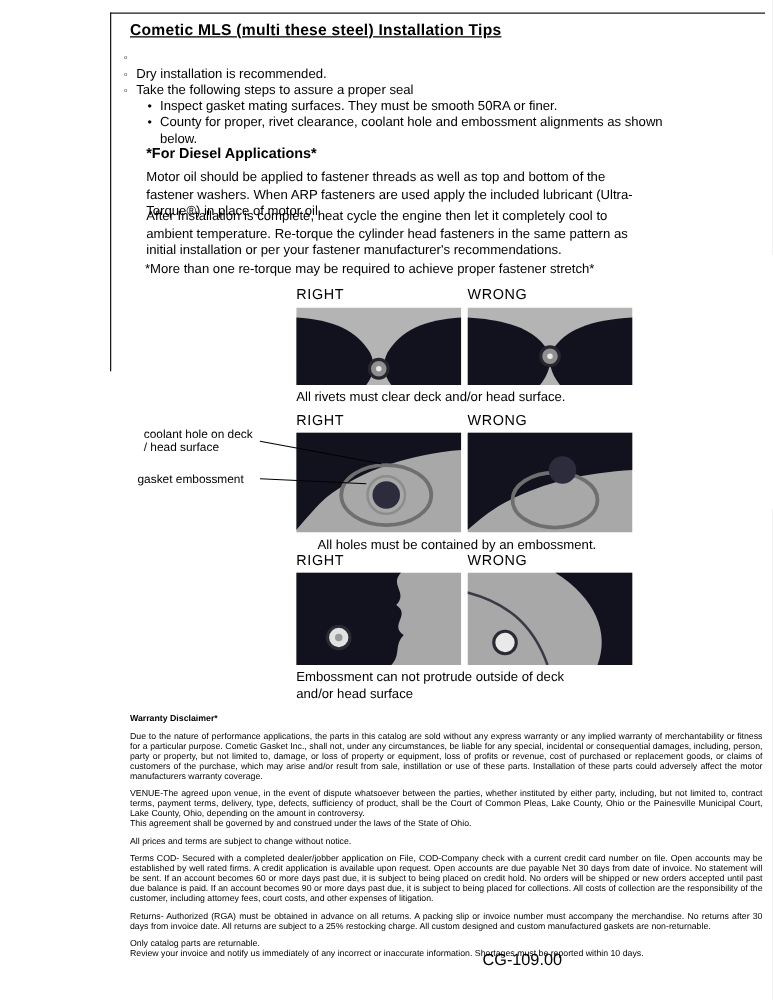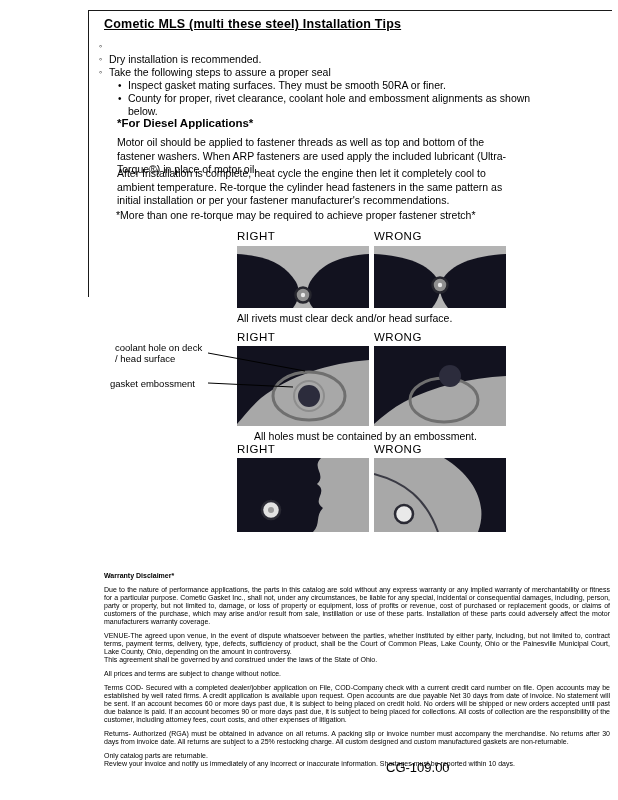--- a/index.html
+++ b/index.html
@@ -129,20 +129,21 @@
     <circle cx="34" cy="52" r="3" fill="#9a9a9a"></circle>
   </svg>
 
   <svg class="abs diag" style="left:374px;top:458px;" width="132" height="74" viewBox="0 0 132 74">
     <rect x="0" y="0" width="132" height="74" fill="#a8a8a8"></rect>
     <path d="M70,0 H132 V74 H104 C114,48 102,20 70,0 Z" fill="#12121f"></path>
     <path d="M0,16 C30,24 52,40 64,74" stroke="#3a3a44" stroke-width="2" fill="none"></path>
     <circle cx="30" cy="56" r="9" fill="#e9e9e9" stroke="#2a2a34" stroke-width="2.5"></circle>
   </svg>
 
+  <div class="abs caption" style="left:237px;top:536px;width:242px;">Embossment can not protrude outside of deck and/or head surface</div>
 
   <div class="abs legal">
     <h3>Warranty Disclaimer*</h3>
     <p>Due to the nature of performance applications, the parts in this catalog are sold without any express warranty or any implied warranty of merchantability or fitness for a particular purpose.  Cometic Gasket Inc., shall not, under any circumstances, be liable for any special, incidental or consequential damages, including, person, party or property, but not limited to, damage, or loss of property or equipment, loss of profits or revenue, cost of purchased or replacement goods, or claims of customers of the purchase, which may arise and/or result from sale, instillation or use of these parts.  Installation of these parts could adversely affect the motor manufacturers warranty coverage.</p>
     <p>VENUE-The agreed upon venue, in the event of dispute whatsoever between the parties, whether instituted by either party, including, but not limited to, contract terms, payment terms, delivery, type, defects, sufficiency of product, shall be the Court of Common Pleas, Lake County, Ohio or the Painesville Municipal Court, Lake County, Ohio, depending on the amount in controversy.
 This agreement shall be governed by and construed under the laws of the State of Ohio.</p>
     <p>All prices and terms are subject to change without notice.</p>
     <p>Terms COD- Secured with a completed dealer/jobber application on File, COD-Company check with a current credit card number on file.  Open accounts may be established by well rated firms.  A credit application is available upon request.  Open accounts are due payable Net 30 days from date of invoice.  No statement will be sent.  If an account becomes 60 or more days past due, it is subject to being placed on credit hold.  No orders will be shipped or new orders accepted until past due balance is paid.  If an account becomes 90 or more days past due, it is subject to being placed for collections.  All costs of collection are the responsibility of the customer, including attorney fees, court costs, and other expenses of litigation.</p>
     <p>Returns- Authorized (RGA) must be obtained in advance on all returns.  A packing slip or invoice number must accompany the merchandise.  No returns after 30 days from invoice date.  All returns are subject to a 25% restocking charge.  All custom designed and custom manufactured gaskets are non-returnable.</p>
     <p>Only catalog parts are returnable.

